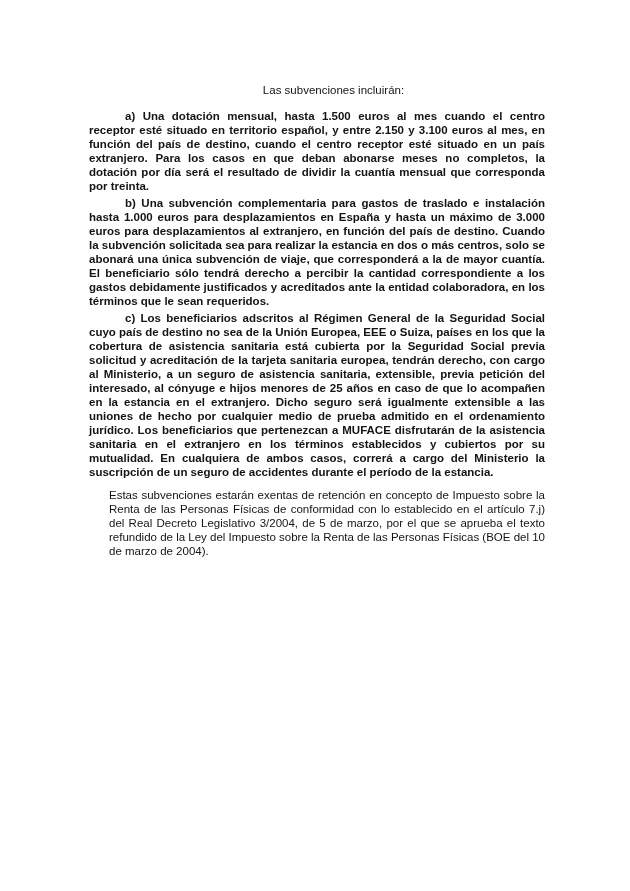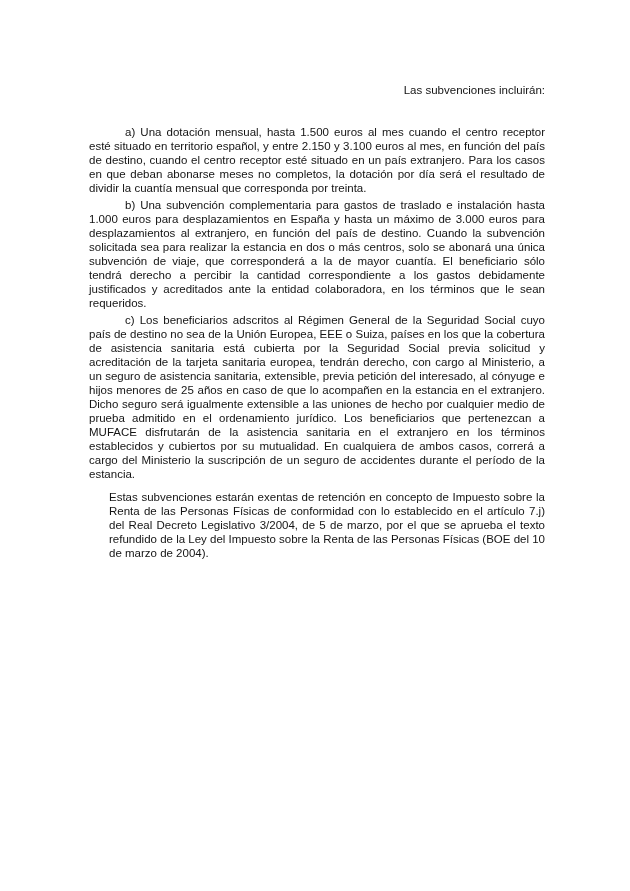--- a/index.html
+++ b/index.html
@@ -14,31 +14,32 @@
     background: #ffffff;
     box-sizing: border-box;
     padding: 83px 85px 0 89px;
     overflow: hidden;
     font-family: "Liberation Sans", "DejaVu Sans", sans-serif;
     font-size: 11.5px;
     line-height: 14px;
     color: #141414;
   }
   .intro {
-    margin: 0 0 28px 0;
-    text-align: right;
+    margin: 0 0 12px 0;
+    text-align: center;
     padding-left: 33px;
   }
   p.body-par {
     margin: 0 0 3px 0;
     text-align: justify;
     text-justify: inter-word;
   }
   p.body-par.indented {
     text-indent: 36px;
+    font-weight: bold;
   }
   p.body-par.spaced-before {
     margin-top: 9px;
     margin-left: 20px;
   }
 </style>
 </head>
 <body>
 
 <div class="page">

